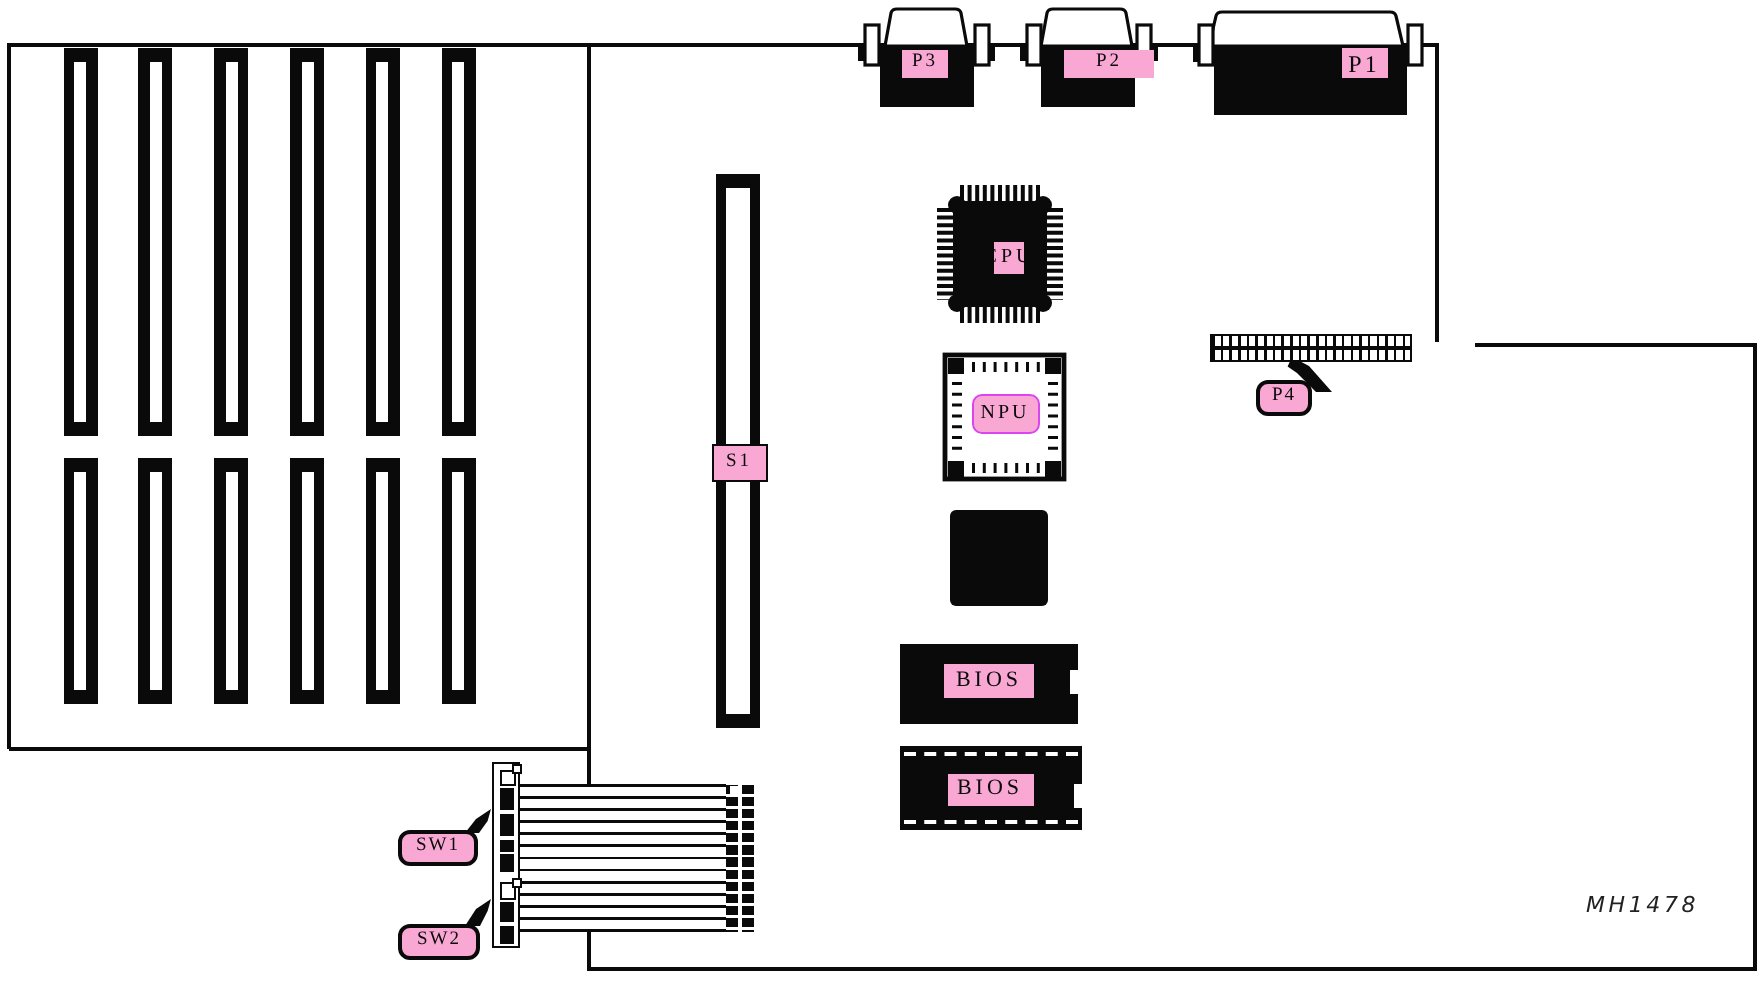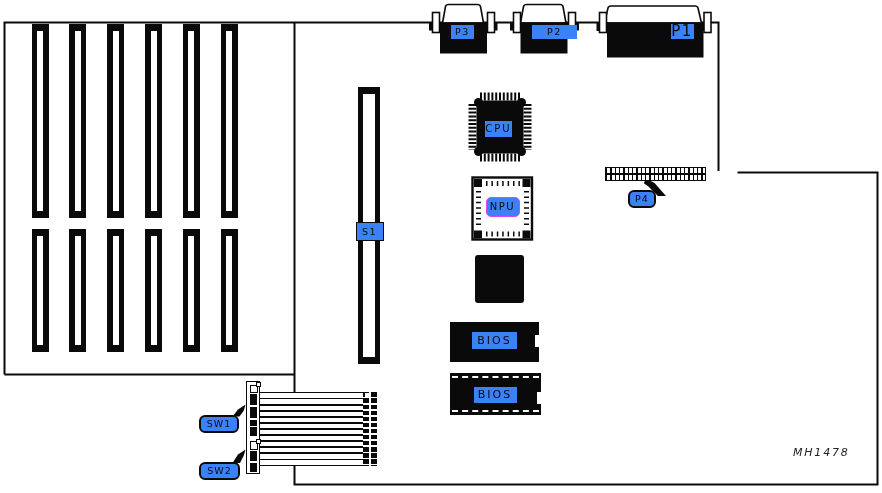--- a/index.html
+++ b/index.html
@@ -11,22 +11,22 @@
   .abs{position:absolute;z-index:2;}
   
   .slot{position:absolute;width:17px;background:#0a0a0a;z-index:2;}
   .slot::after{content:"";position:absolute;left:5.5px;right:5.5px;top:7px;bottom:7px;background:#fff;}
   .row1{top:24px;height:194px;}
   .row2{top:229px;height:123px;}
   
   .s1{left:357.5px;top:87px;width:22.5px;height:277px;background:#0a0a0a;}
   .s1::after{content:"";position:absolute;left:5.5px;right:5.5px;top:7px;bottom:7px;background:#fff;}
   
-  .lbl{display:flex;align-items:center;justify-content:center;background:#3b82f6;color:#0a0a0a;
-       font-size:10px;letter-spacing:1.5px;line-height:1;z-index:3;}
+  .lbl{display:flex;align-items:center;justify-content:center;background:#f9a8d4;color:#0a0a0a;
+       font-size:10px;letter-spacing:1.5px;line-height:1;z-index:3;font-family:Liberation Serif, serif;}
   .boxed{border:1.5px solid #0a0a0a;}
   .callout{border:2px solid #0a0a0a;border-radius:6px;font-size:9.5px;letter-spacing:1px;z-index:4;}
   
   .bios{background:#0a0a0a;z-index:2;}
   .bios-dash{position:absolute;left:2px;right:2px;top:3px;bottom:3px;
              border-top:2px dashed #fff;border-bottom:2px dashed #fff;}
   .notch{position:absolute;background:#fff;z-index:3;}
   
   .p4conn{
     left:604.5px;top:166.5px;width:101px;height:14px;border:1.5px solid #0a0a0a;
@@ -130,23 +130,23 @@
   <div class="slot row2" style="left:107px"></div>
   <div class="slot row2" style="left:145px"></div>
   <div class="slot row2" style="left:182.5px"></div>
   <div class="slot row2" style="left:220.5px"></div>
 
   <div class="abs s1"></div>
   <div class="abs lbl boxed" style="left:355.5px;top:222px;width:26px;height:17px;font-size:9.5px">S1</div>
 
   <div class="abs lbl" style="left:451px;top:24.5px;width:23px;height:14px;font-size:9.5px">P3</div>
   <div class="abs lbl" style="left:532px;top:24.5px;width:45px;height:14px;font-size:9.5px">P2</div>
-  <div class="abs lbl" style="left:670.5px;top:24px;width:23px;height:15px;font-size:15px">P1</div>
+  <div class="abs lbl" style="left:670.5px;top:24px;width:23px;height:15px;font-size:12px">P1</div>
 
-  <div class="abs lbl" style="left:485px;top:120.5px;width:27px;height:16px;letter-spacing:2px">CPU</div>
+  <div class="abs lbl" style="left:497px;top:120.5px;width:15px;height:16px;letter-spacing:2px">CPU</div>
   <div class="abs lbl" style="left:485.5px;top:197px;width:32px;height:18px;border:1px solid #d946ef;border-radius:5px;letter-spacing:1.5px">NPU</div>
 
   <div class="abs blackchip"></div>
 
   <div class="abs bios" style="left:450px;top:321.5px;width:88.5px;height:40.5px"></div>
   <div class="notch" style="left:534.5px;top:334.5px;width:5px;height:12px"></div>
   <div class="abs lbl" style="left:472px;top:331.5px;width:45px;height:17px;font-size:11px;letter-spacing:2px">BIOS</div>
 
   <div class="abs bios" style="left:450px;top:373px;width:90.5px;height:41.5px">
     <div class="bios-dash"></div>

